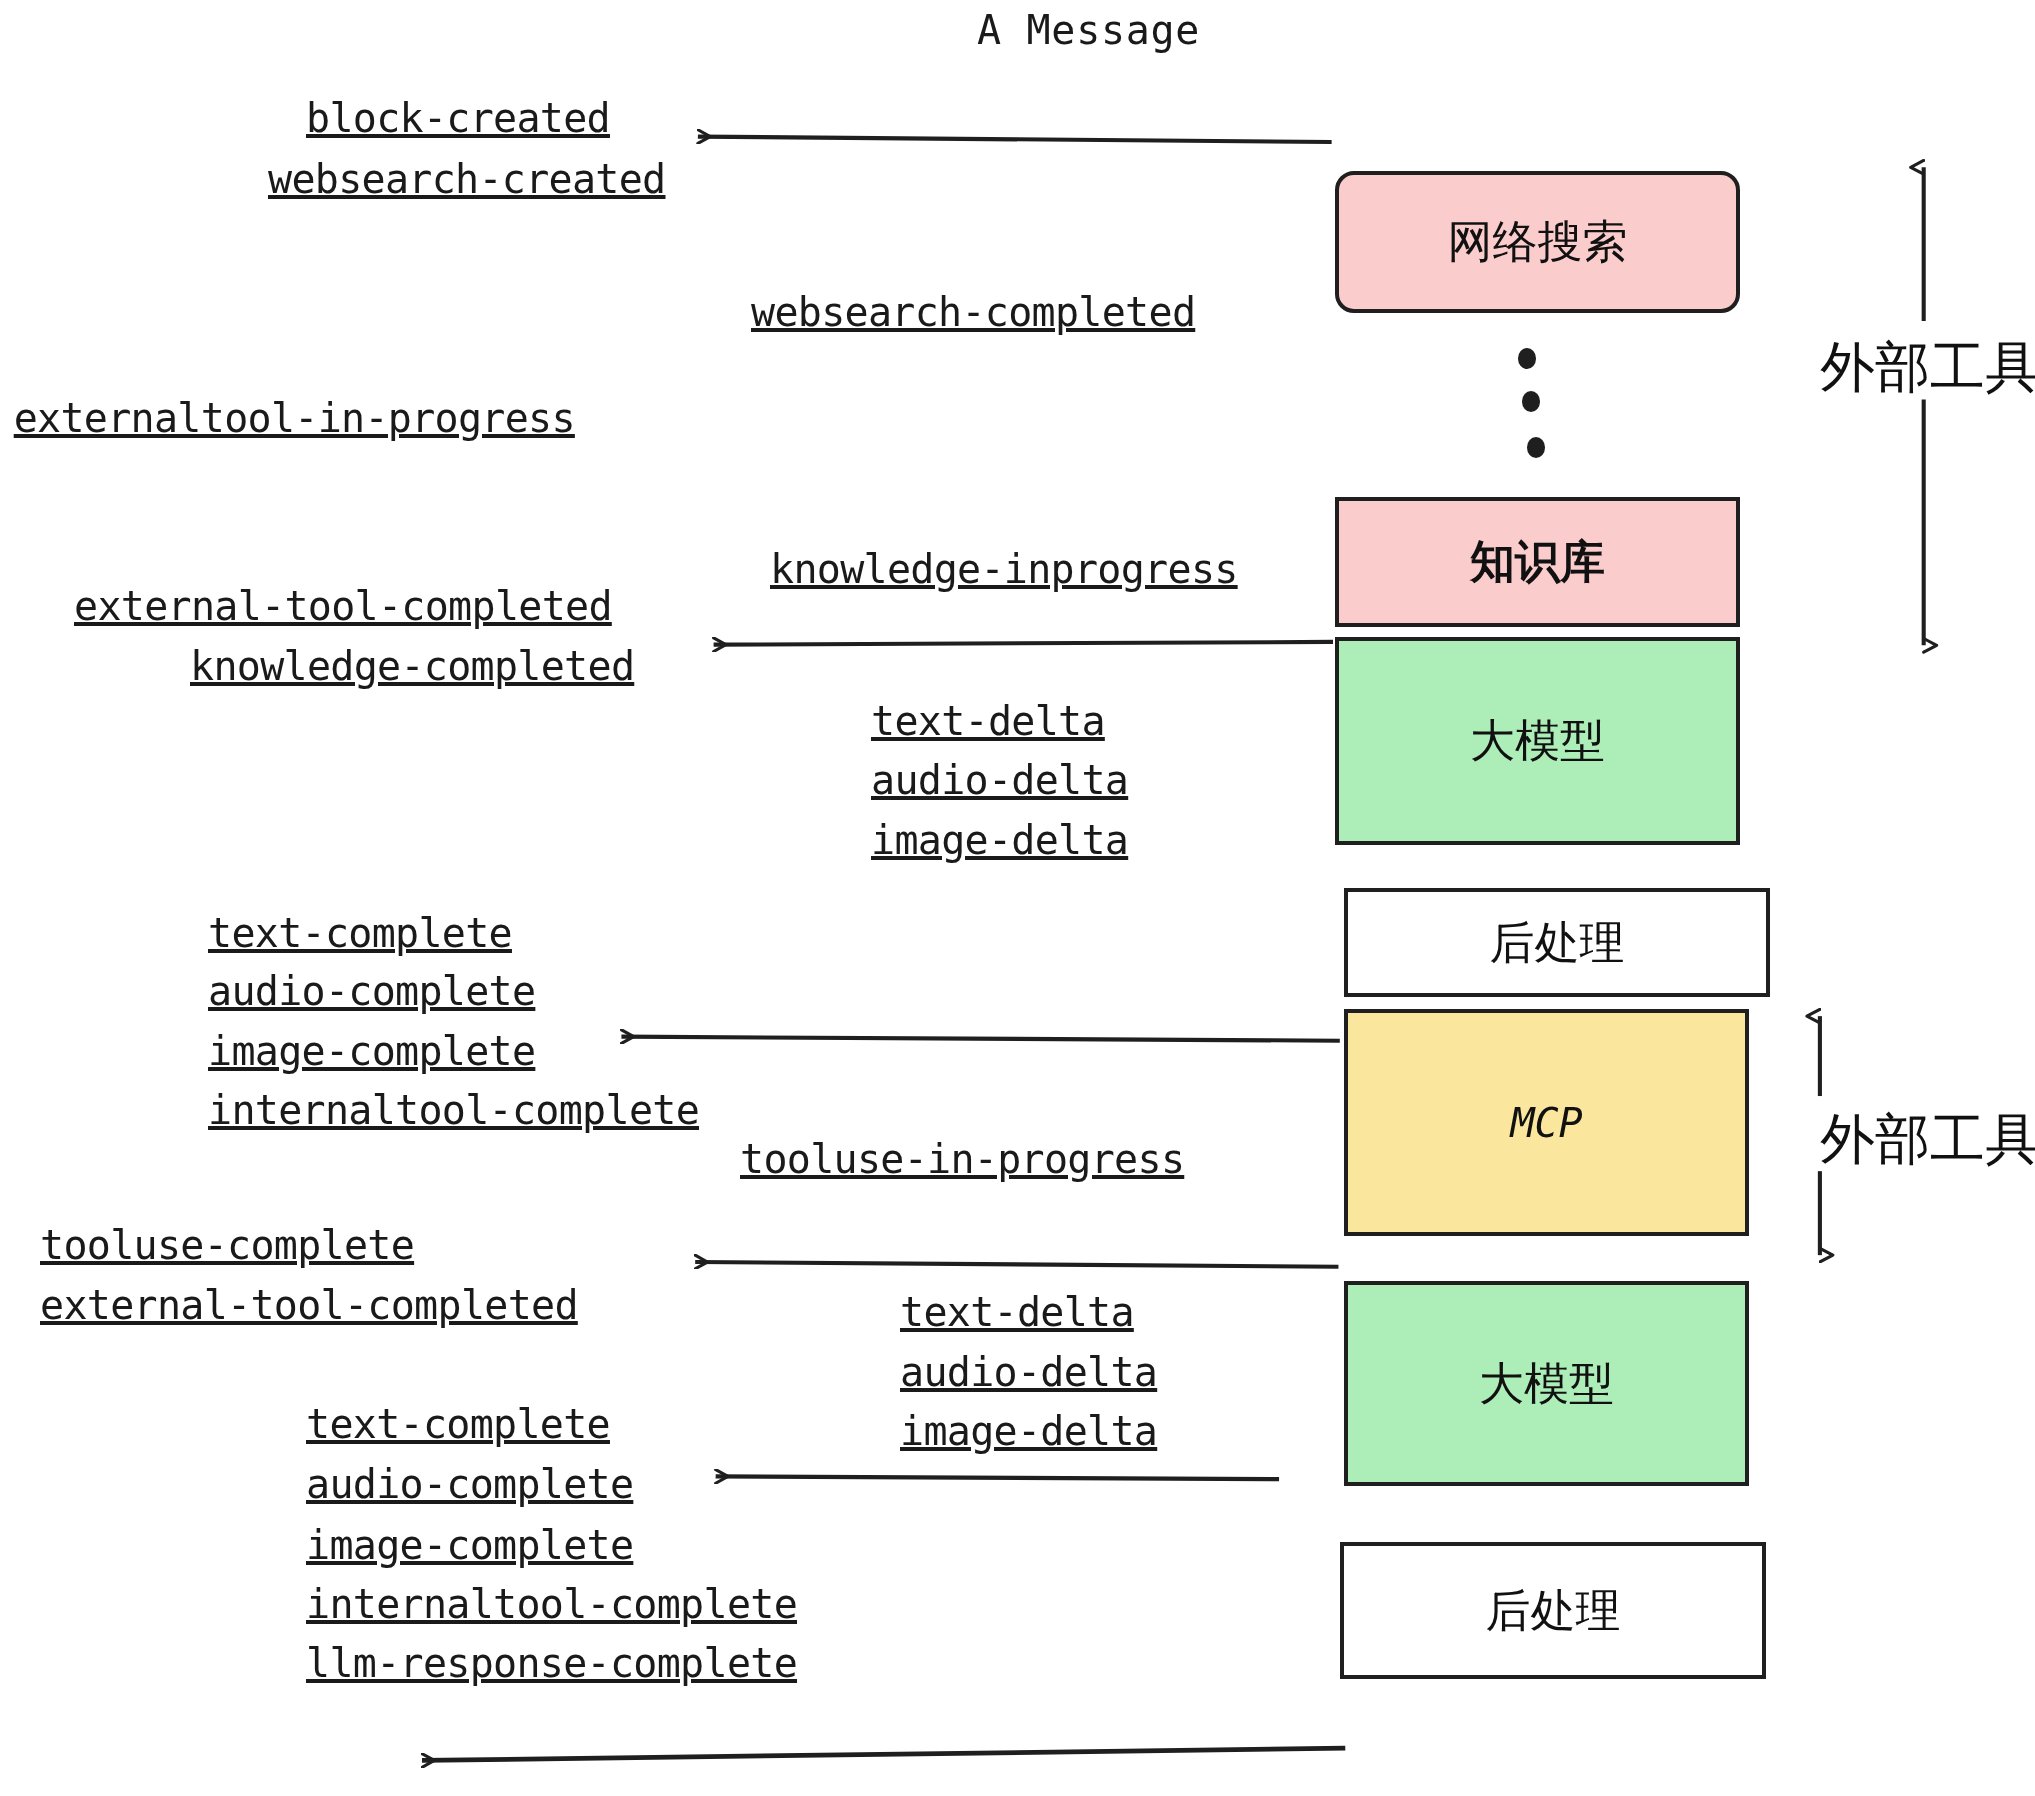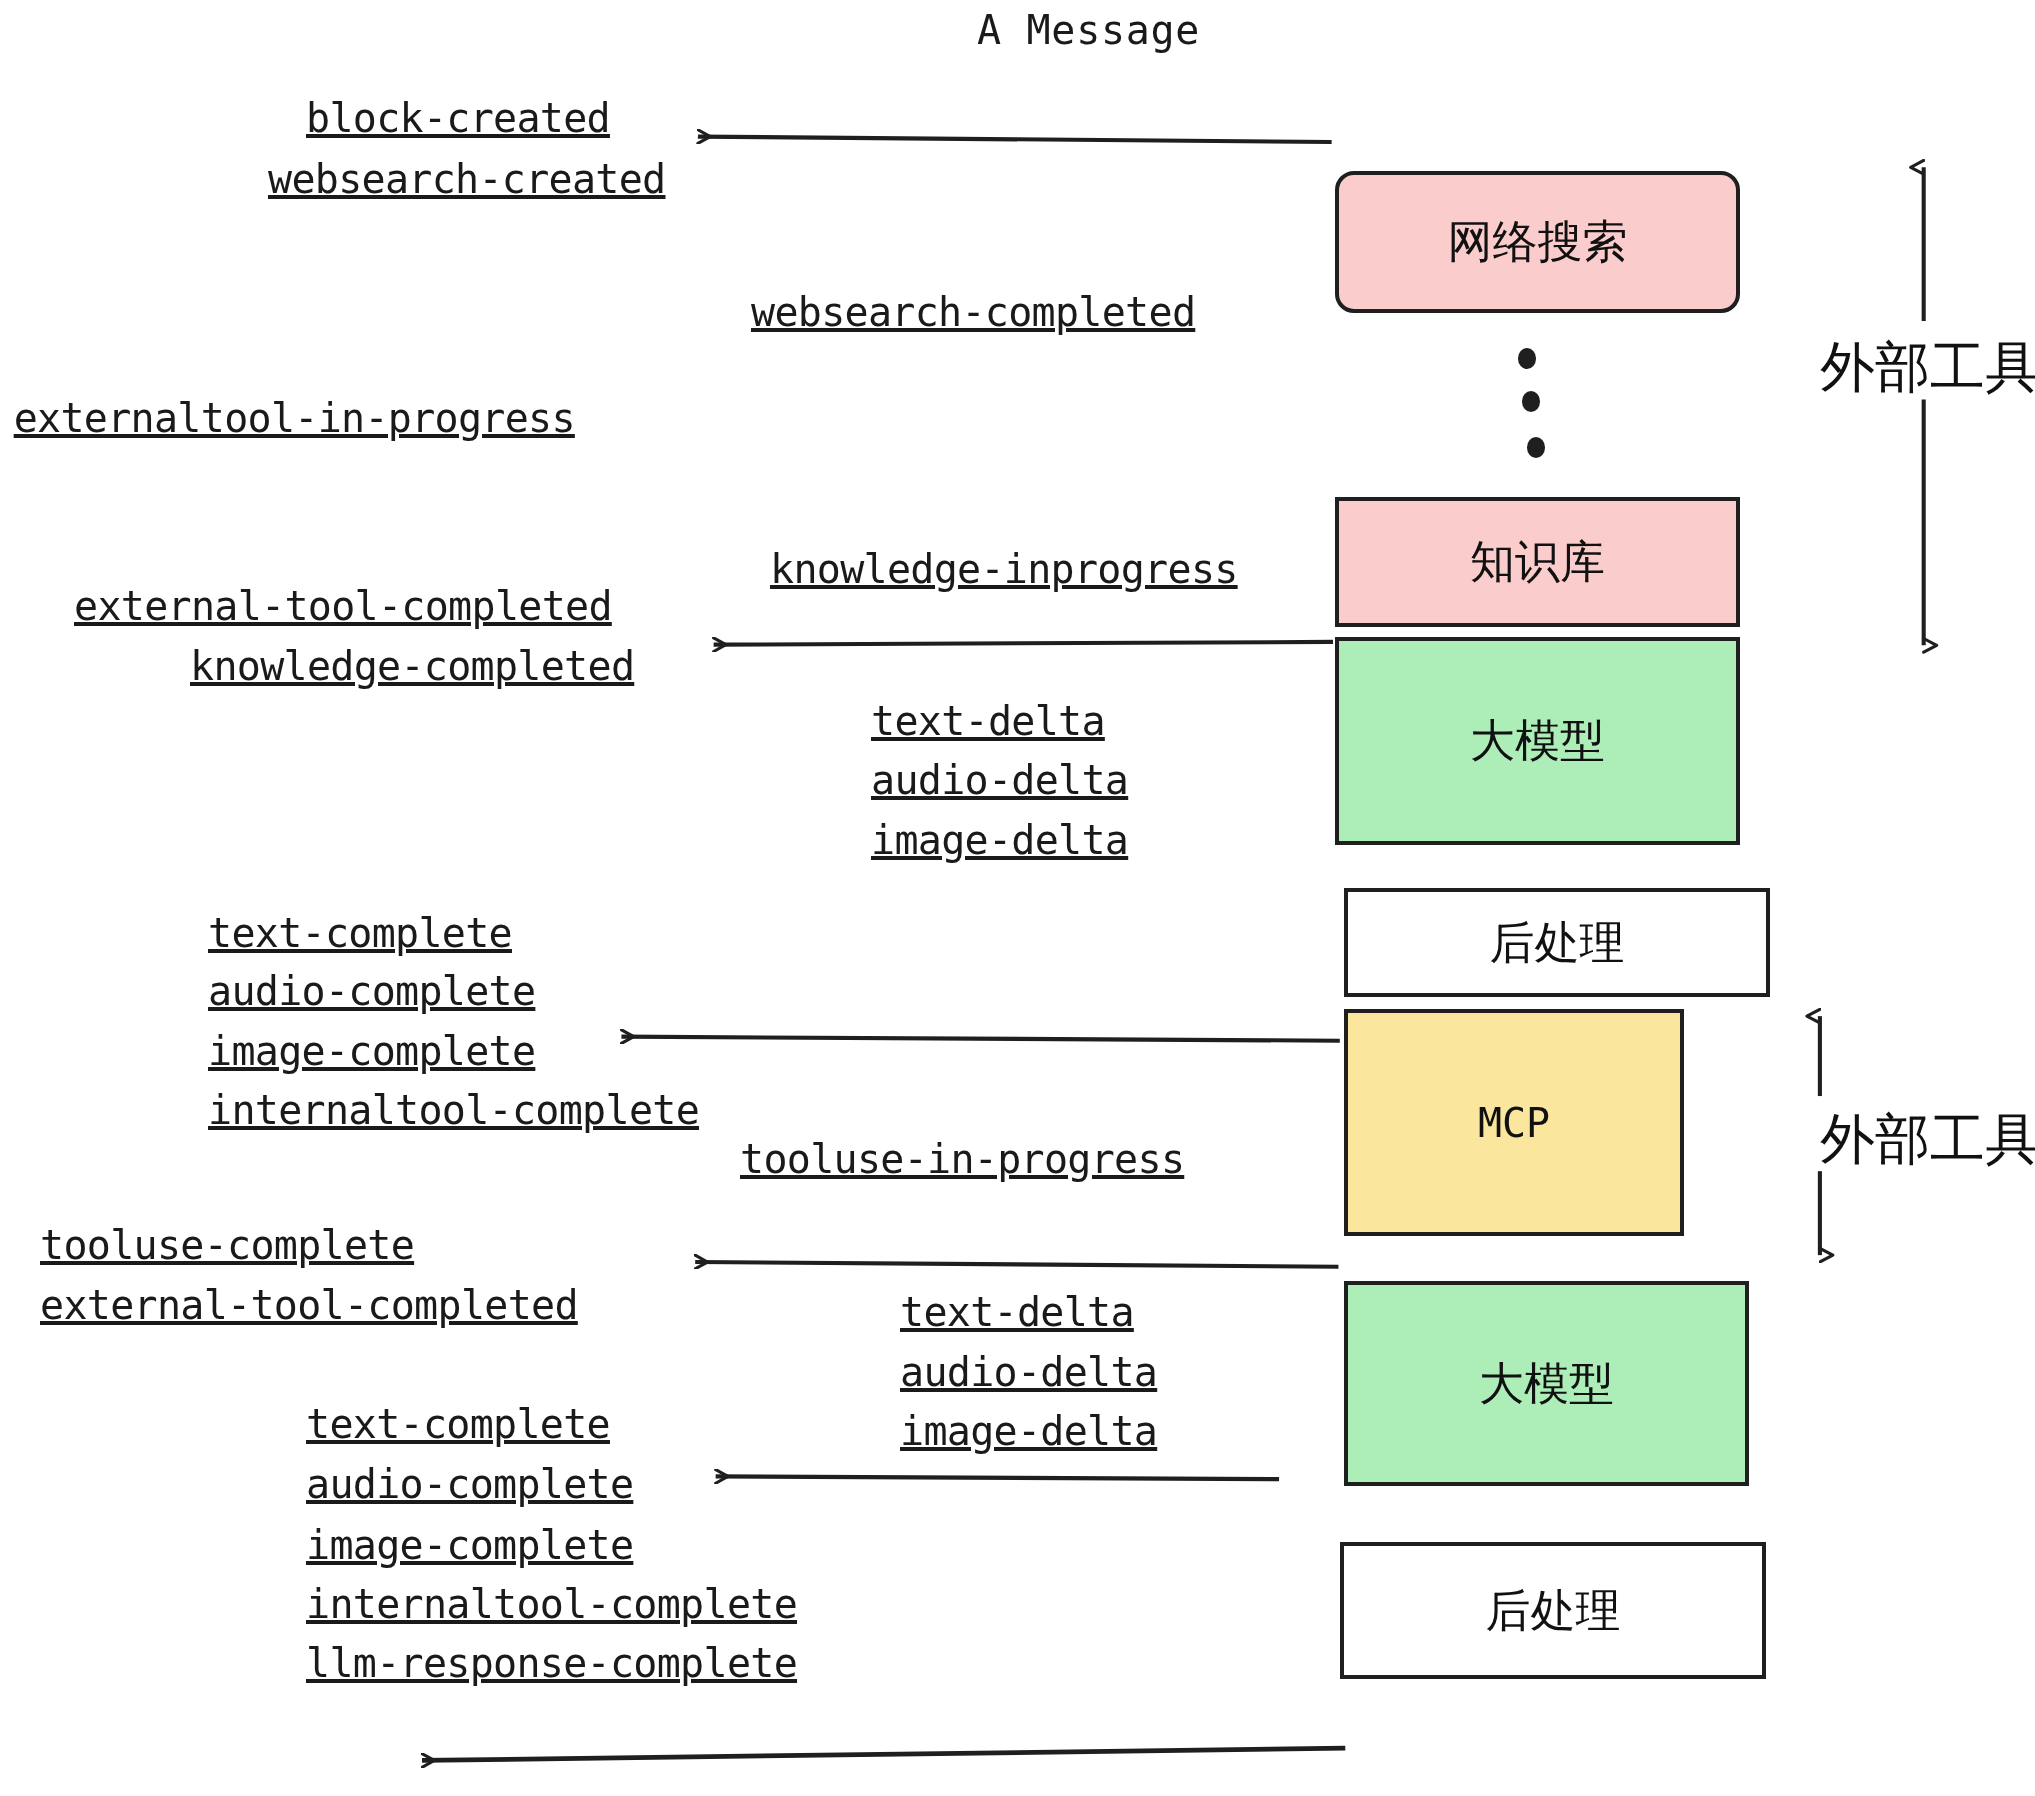--- a/index.html
+++ b/index.html
@@ -112,33 +112,33 @@
   <div class="mono" style="left:306px; top:1455px;">audio-complete</div>
   <div class="mono" style="left:306px; top:1516px;">image-complete</div>
   <div class="mono" style="left:306px; top:1575px;">internaltool-complete</div>
   <div class="mono" style="left:306px; top:1634px;">llm-response-complete</div>
 
 
   <div class="box" style="left:1335px; top:171px; width:405px; height:142px; background:#FACCCC;border-radius:19px;">
     <span>网络搜索</span>
   </div>
 
-  <div class="box" style="left:1335px; top:497px; width:405px; height:130px; background:#FACCCC;">
+  <div class="box" style="left:1335px; top:497px; width:405px; height:130px; background:#FACCCC;font-weight:bold;">
     <span>知识库</span>
   </div>
 
   <div class="box" style="left:1335px; top:637px; width:405px; height:208px; background:#ADEDB8;">
     <span>大模型</span>
   </div>
 
   <div class="box" style="left:1344px; top:888px; width:426px; height:109px; background:#FFFFFF;">
     <span>后处理</span>
   </div>
 
-  <div class="box mcp-box" style="left:1344px; top:1009px; width:340px; height:227px; background:#FAE69C;">
+  <div class="box mcp-box" style="left:1344px; top:1009px; width:405px; height:227px; background:#FAE69C;font-style:italic;">
     <span>MCP</span>
   </div>
 
   <div class="box" style="left:1344px; top:1281px; width:405px; height:205px; background:#ADEDB8;">
     <span>大模型</span>
   </div>
 
   <div class="box" style="left:1340px; top:1542px; width:426px; height:137px; background:#FFFFFF;">
     <span>后处理</span>
   </div>

